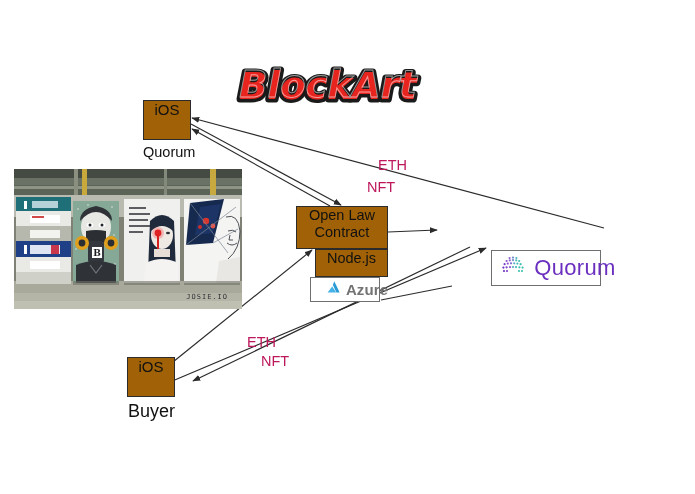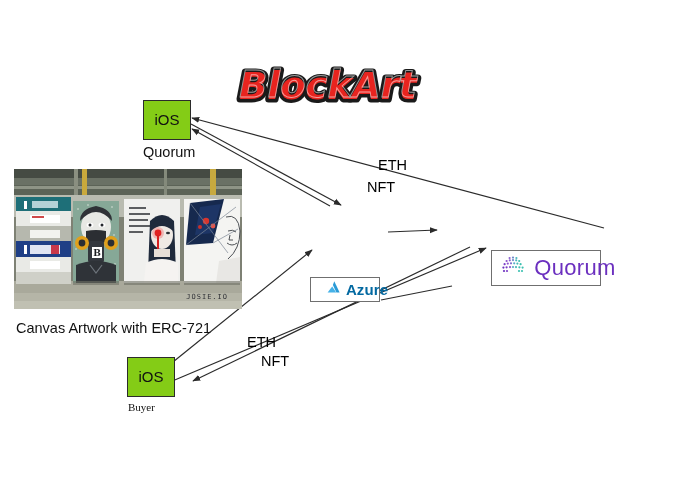--- a/index.html
+++ b/index.html
@@ -16,24 +16,23 @@
     width: 675px;
     height: 494px;
     background: #ffffff;
     overflow: hidden;
   }
   
   .node {
     position: absolute;
     box-sizing: border-box;
     border: 1.3px solid #2b2b2b;
-    background: #84cc16;
+    background: #a16207;
     color: #111111;
     display: flex;
-    align-items: center;
     justify-content: center;
     line-height: 1.15;
     z-index: 5;
   }
   .node-text {
     text-align: center;
     white-space: pre-line;
   }
   .caption {
     position: absolute;
@@ -54,21 +53,21 @@
   
   #edges {
     position: absolute;
     left: 0; top: 0;
     width: 695px;
     height: 494px;
     z-index: 2;
   }
   .edge-label {
     position: absolute;
-    color: #000000;
+    color: #be185d;
     font-size: 14.5px;
     z-index: 7;
     background: transparent;
     white-space: nowrap;
   }
   
   .ios-box { font-size: 15px; }
   
   #photo {
     position: absolute;
@@ -88,21 +87,21 @@
     border: 1.3px solid #6f6f6f;
     background: #ffffff;
     display: flex;
     align-items: center;
     justify-content: center;
     z-index: 5;
     padding-left: 24px;
   }
   .azure-wrap { display:flex; align-items:center; gap:3px; }
   .azure-text {
-    color: #0369a1;
+    color: #737373;
     font-size: 15px;
     font-weight: 600;
     letter-spacing: .1px;
   }
   .quorum-wrap { display:flex; align-items:center; gap:8px; }
   .quorum-text {
     color: #6b2fbf;
     font-size: 22px;
     letter-spacing: .3px;
   }
@@ -147,23 +146,30 @@
   </div>
 
   <div class="node ios-box" style="left:143px; top:100px; width:48px; height:40px;">
     <span class="node-text">iOS</span>
   </div>
   <div class="caption" style="left:143px; top:144px; font-size:14.5px;">Quorum</div>
 
   <div class="node ios-box" style="left:127px; top:357px; width:48px; height:40px;">
     <span class="node-text">iOS</span>
   </div>
-  <div class="caption" style="left:128px; top:401px; font-size:11px;font-family:Liberation Serif, serif;">Buyer</div>
-
-
+  <div class="caption" style="left:128px; top:401px; font-size:18px;">Buyer</div>
+
+  <div class="node" style="left:296px; top:206px; width:92px; height:43px; font-size:14.5px;">
+    <span class="node-text">Open Law
+Contract</span>
+  </div>
+
+  <div class="node" style="left:315px; top:249px; width:73px; height:28px; font-size:14.5px;">
+    <span class="node-text">Node.js</span>
+  </div>
 
   <div class="logo-box" style="left:310px; top:277px; width:70px; height:25px;">
     <span class="azure-wrap">
       <span>
         <svg width="17" height="15" viewBox="0 0 17 15">
           <path d="M8.3 1.2 L13.6 12.6 L10.4 12.6 L6.9 5.0 Z" fill="#2a9ad6"></path>
           <path d="M6.2 6.4 L10.2 12.6 L1.6 12.6 Z" fill="#45b2e8"></path>
         </svg>
       </span>
       <span class="azure-text">Azure</span>
@@ -346,15 +352,14 @@
       </g>
 
       <rect x="59" y="112" width="46" height="4" fill="#6f7166" opacity=".6"></rect>
       <rect x="110" y="112" width="56" height="4" fill="#6f7166" opacity=".6"></rect>
       <rect x="170" y="112" width="56" height="4" fill="#6f7166" opacity=".6"></rect>
 
       <text x="214" y="130" text-anchor="end" font-family="'DejaVu Sans Mono', monospace" font-size="7" letter-spacing="1" fill="#2f3136">JOSIE.IO</text>
     </svg>
   </div>
 
-  <div class="caption" style="left:16px; top:320px; font-size:14.5px;">Canvas Artwork with ERC-721</div>
 
 </div>
 
 </body></html>

